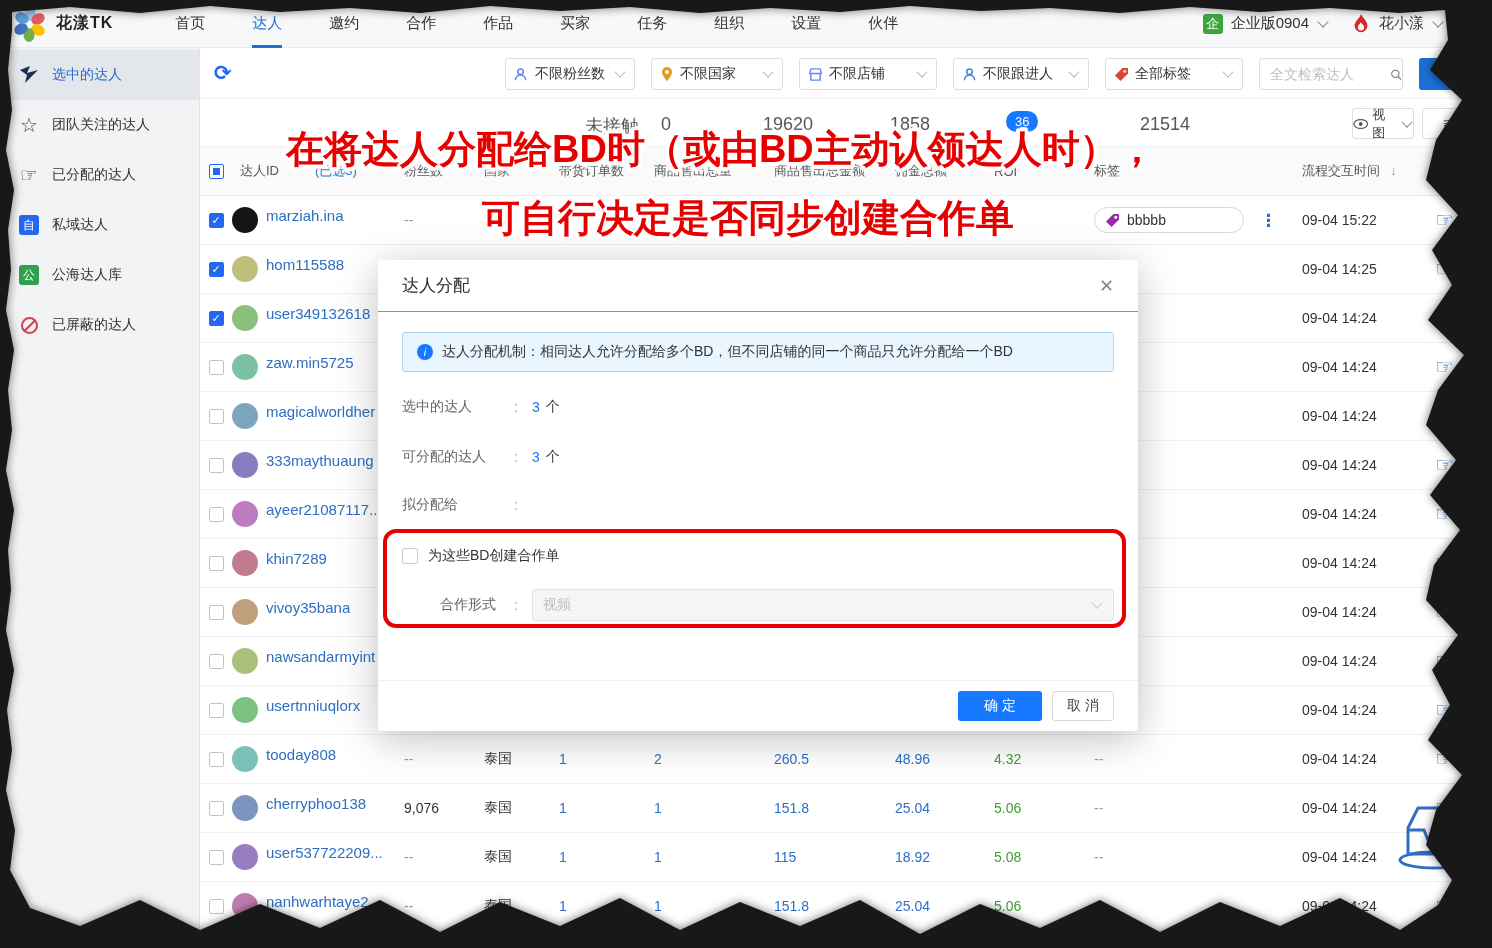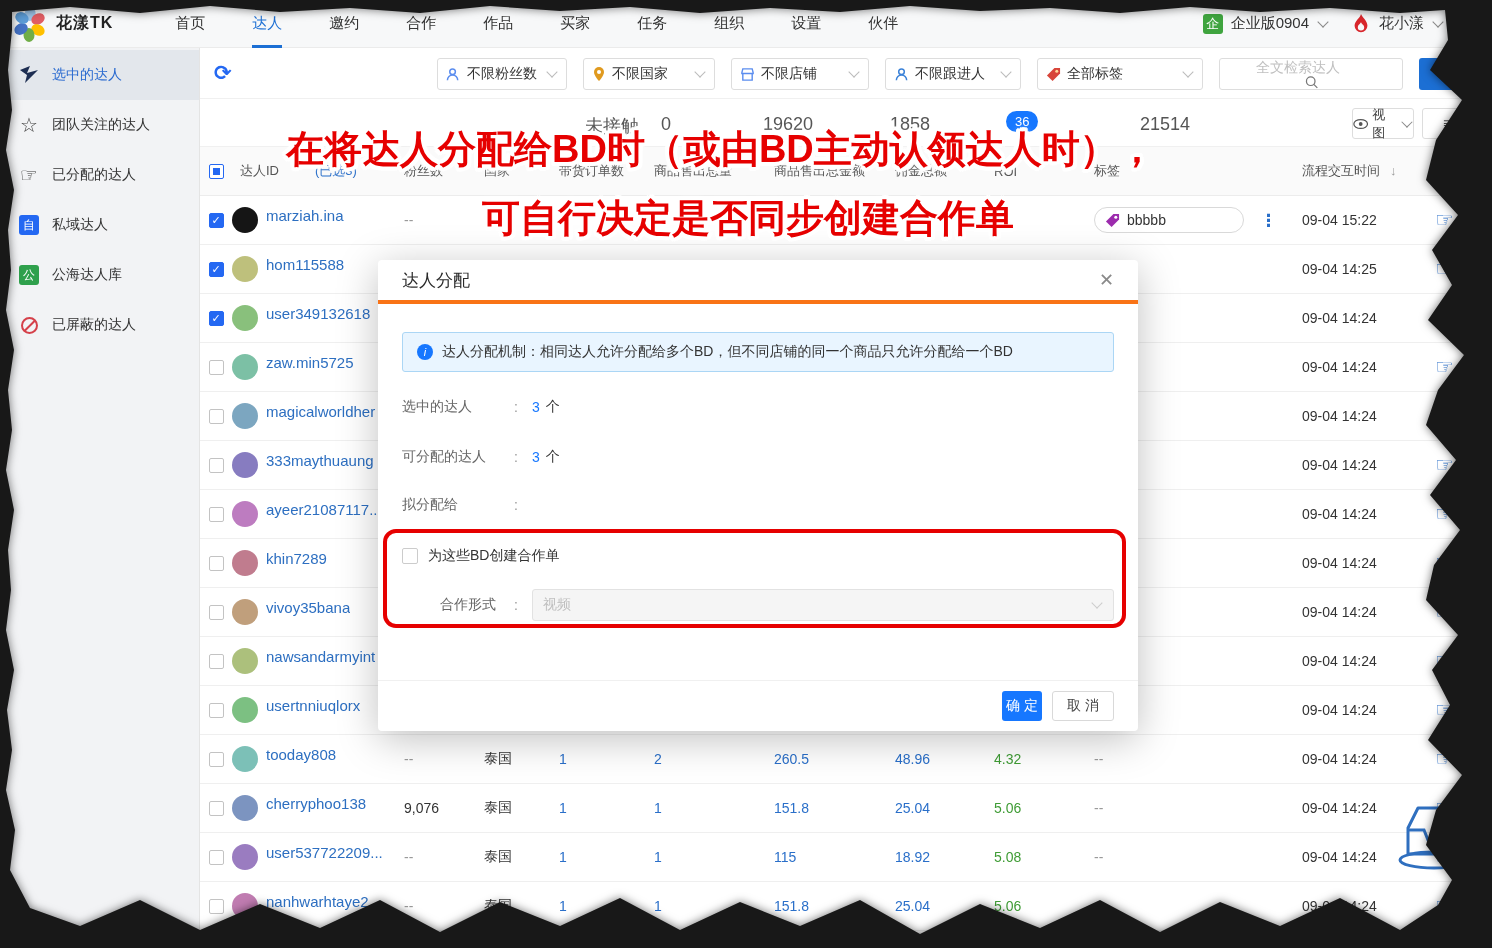--- a/index.html
+++ b/index.html
@@ -38,22 +38,22 @@
   .hand-dark { font-size:20px; color:#333; }
 
   
   .main { position:absolute; left:200px; top:48px; width:1292px; height:900px; background:#fff; }
   .filterbar { position:relative; height:51px; border-bottom:1px solid #f0f0f0; display:flex; align-items:center; }
   .refresh { font-size:21px; color:#2468f2; margin-left:14px; cursor:pointer; font-weight:bold; }
   .filters { position:absolute; right:0; top:10px; display:flex; gap:16px; }
   .fbox { height:32px; border:1px solid #ddd; border-radius:3px; background:#fff; display:flex;
           align-items:center; padding:0 8px; gap:6px; font-size:14px; color:#333; cursor:pointer; }
   .fbox .chev { margin-left:auto; border-color:#bbb; }
-  .f1{width:130px}.f2{width:132px}.f3{width:138px}.f4{width:136px}.f5{width:166px}
-  .searchbox { width:184px; height:32px; border:1px solid #ddd; border-radius:3px; display:flex; align-items:center; background:#fff;flex-direction:column; }
+  .f1{width:130px}.f2{width:132px}.f3{width:138px}.f4{width:136px}.f5{width:138px}
+  .searchbox { width:144px; height:32px; border:1px solid #ddd; border-radius:3px; display:flex; align-items:center; background:#fff; }
   .searchbox input { border:0; outline:0; width:130px; padding-left:10px; font-size:14px; color:#333; background:transparent; }
   .searchbox input::placeholder { color:#c0c0c0; }
   .adv-btn { width:73px; height:32px; background:#1c6fd4; color:#fff; border:0; border-radius:3px;
              font-size:14px; cursor:pointer; }
 
   
   .statsrow { position:relative; height:48px; border-bottom:1px solid #f0f0f0; }
   .stat { position:absolute; top:15px; font-size:18px; color:#555; cursor:pointer; }
   .stat-badge { position:absolute; top:12px; background:#1677ff; color:#fff; border-radius:11px;
                 padding:3px 9px; font-size:13px; cursor:pointer; }
@@ -89,41 +89,41 @@
   .tag-pill { display:none; align-items:center; gap:7px; border:1px solid #d9d9d9; border-radius:14px;
               height:26px; padding:0 10px; width:150px; background:#fff; cursor:pointer; }
   .tag-pill span { font-size:14px; color:#333; }
   .c-tag.has-pill .tag-pill { display:inline-flex; }
   .c-tag.has-pill .kebab { display:inline; }
   .c-tag .kebab { display:none; }
 
   
   .modal { position:absolute; left:378px; top:260px; width:760px; height:471px; background:#fff;
            border-radius:4px; box-shadow:0 8px 40px rgba(0,0,0,.25); z-index:10; }
-  .m-head { height:44px; display:flex; align-items:center; padding:12px 24px; border-bottom:4px solid #f97316; }
+  .m-head { height:52px; display:flex; align-items:center; padding:12px 24px; border-bottom:1px solid #f97316; }
   .m-title { font-size:17px; color:#2b2b2b; }
   .m-close { margin-left:auto; color:#8a8a8a; font-size:18px; cursor:pointer; }
   .m-info { position:absolute; left:24px; top:72px; width:712px; height:40px; background:#e9f5ff;
             border:1px solid #abd6f5; border-radius:3px; display:flex; align-items:center; gap:9px;
             padding:0 14px; font-size:14px; color:#333; }
   .info-ic { width:16px; height:16px; background:#1677ff; border-radius:50%; color:#fff; font-size:11px;
              font-style:italic; display:flex; align-items:center; justify-content:center; flex:0 0 16px; }
   .m-row { position:absolute; left:24px; display:flex; align-items:center; font-size:14px; color:#666; }
   .m-label { width:112px; }
   .m-colon { width:18px; color:#999; }
   .m-val-blue { color:#1677ff; margin-right:6px; }
   .m-unit { color:#333; }
   .m-select { position:absolute; left:154px; width:582px; height:32px; border:1px solid #4da3ff; border-radius:3px;
               display:flex; align-items:center; gap:8px; padding:0 10px; font-size:14px; color:#333; cursor:pointer; background:#fff; }
   .m-select .chev { margin-left:auto; border-color:#ccc; }
   .m-select.disabled { border-color:#e2e2e2; background:#f5f5f5; color:#bfbfbf; cursor:not-allowed; }
   .m-check { width:16px; height:16px; border:1px solid #ccc; border-radius:2px; background:#fff; cursor:pointer; }
   .m-footer { position:absolute; left:0; top:420px; width:760px; height:51px; border-top:1px solid #f0f0f0;
               display:flex; align-items:center; justify-content:flex-end; gap:10px; padding-right:24px; }
-  .btn-primary { width:40px; height:30px; background:#1677ff; border:0; border-radius:3px; color:#fff; font-size:14px; cursor:pointer; }
+  .btn-primary { width:84px; height:30px; background:#1677ff; border:0; border-radius:3px; color:#fff; font-size:14px; cursor:pointer; }
   .btn-default { width:62px; height:30px; background:#fff; border:1px solid #d9d9d9; border-radius:3px; color:#444; font-size:14px; cursor:pointer; }
 
   
   .anno-line { position:absolute; z-index:20; color:#e60000; font-weight:bold; font-size:38px; white-space:nowrap;
     text-shadow:-4px 0 0 #fff,4px 0 0 #fff,0 -4px 0 #fff,0 4px 0 #fff,
                 -3px -3px 0 #fff,3px 3px 0 #fff,-3px 3px 0 #fff,3px -3px 0 #fff,
                 -4px -2px 0 #fff,4px 2px 0 #fff,-2px 4px 0 #fff,2px -4px 0 #fff,
                 0 0 7px #fff,0 0 10px #fff; }
   .anno-l1 { left:286px; top:124px; }
   .anno-l2 { left:482px; top:193px; }

